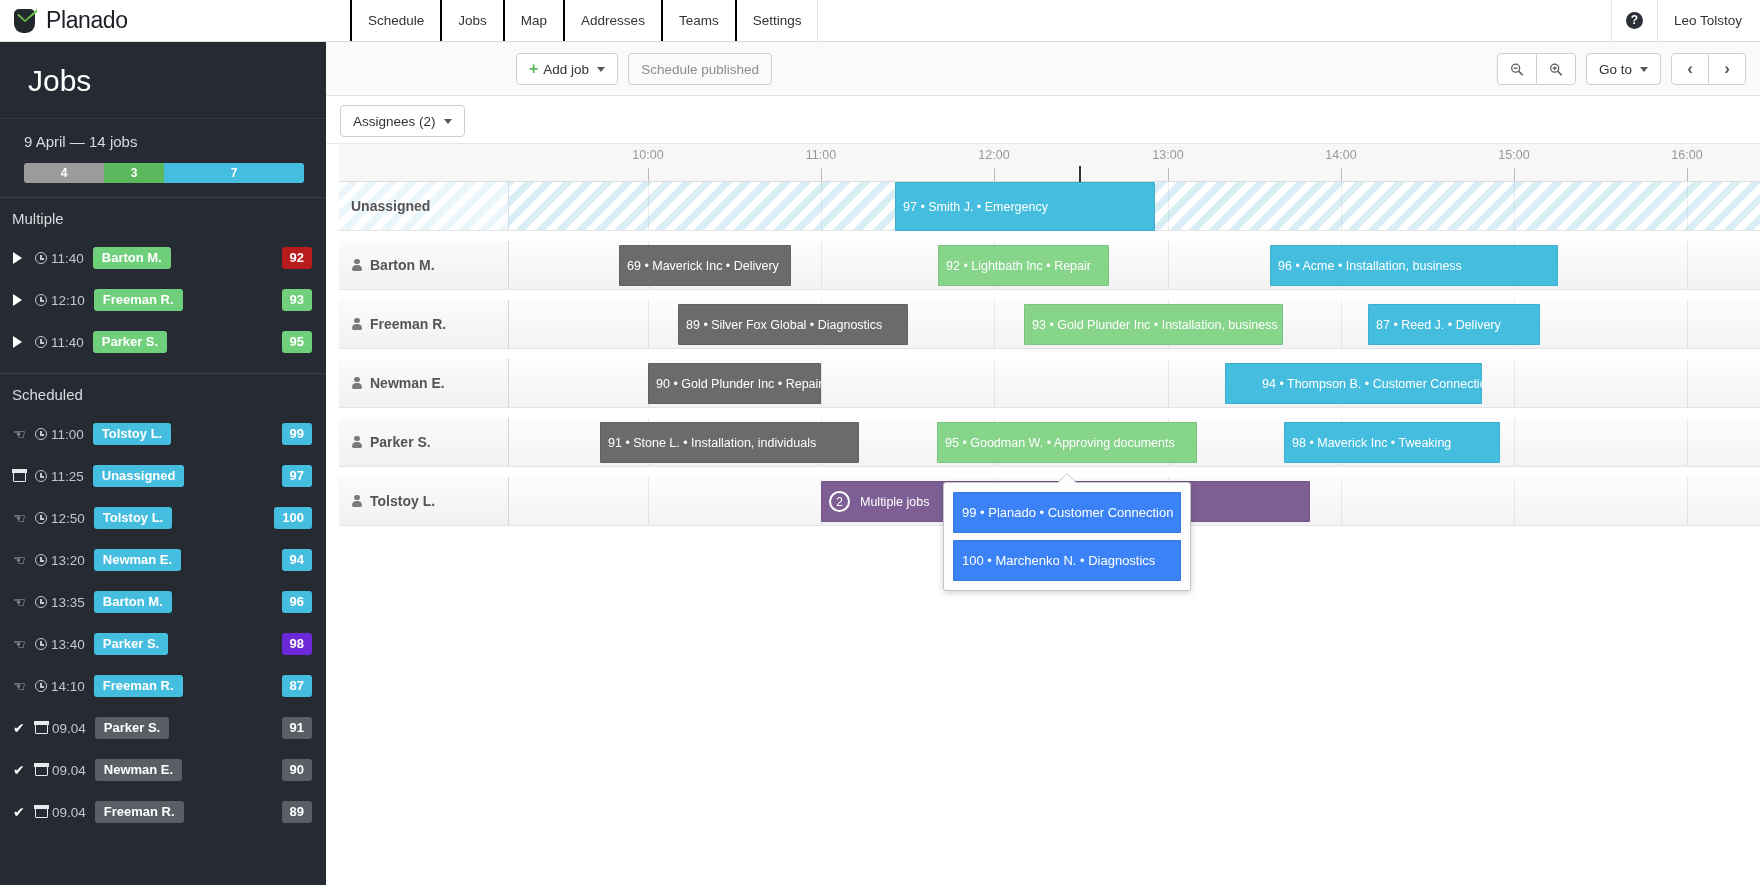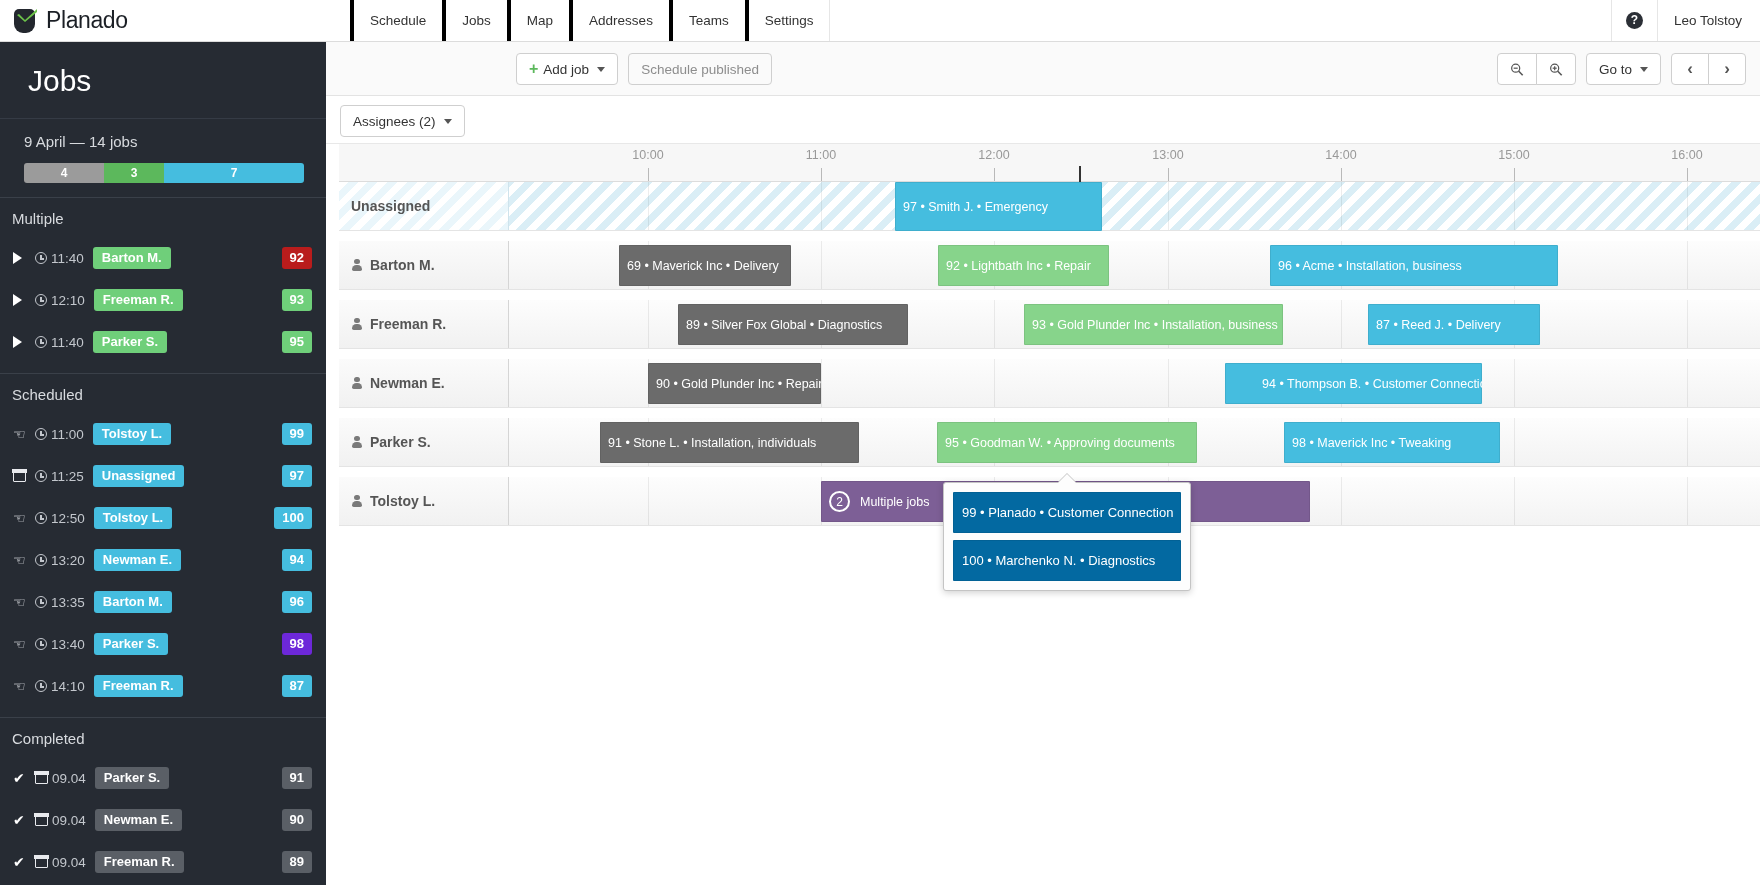--- a/index.html
+++ b/index.html
@@ -26,21 +26,21 @@
   }
   .brand-logo .check {
     position: absolute; left: 3px; top: 1px; width: 21px; height: 13px;
   }
   .brand-name {
     font-size: 23px; color: #1b1f25; letter-spacing: -0.4px; font-weight: 400;
   }
   .nav { display: flex; align-items: stretch; margin-left: 24px; }
   .nav-item {
     display: flex; align-items: center; padding: 0 16px; font-size: 13.5px;
-    color: #333; border-left: 4px solid #000000; cursor: pointer; white-space: nowrap;
+    color: #333; border-left: 2px solid #000000; cursor: pointer; white-space: nowrap;
   }
   .nav-item:last-child { border-right: 1px solid #e6e6e6; }
   .topbar-right {
     margin-left: auto; display: flex; align-items: stretch;
   }
   .help-btn {
     display: flex; align-items: center; justify-content: center; width: 46px;
     border-left: 1px solid #e6e6e6; cursor: pointer;
   }
   .help-circle {
@@ -219,21 +219,21 @@
     position: absolute; z-index: 20; background: #fdfdfd; border: 1px solid #c4c4c4;
     border-radius: 3px; box-shadow: 0 2px 7px rgba(0,0,0,0.18); padding: 9px;
   }
   .popup-arrow {
     position: absolute; top: -9px; left: 50%; margin-left: -9px; width: 0; height: 0;
     border-left: 9px solid transparent; border-right: 9px solid transparent;
     border-bottom: 9px solid #fdfdfd;
     filter: drop-shadow(0 -1px 0 #c4c4c4);
   }
   .popup-item {
-    height: 41px; background: #0369a1; color: #fff; font-size: 13px;
+    height: 41px; background: #3b82f6; color: #fff; font-size: 13px;
     display: flex; align-items: center; padding-left: 9px; margin-bottom: 7px;
     border-radius: 1px; cursor: pointer; white-space: nowrap;
     box-shadow: inset 0 0 0 1px rgba(0,0,0,0.07);
   }
   .popup-item:last-child { margin-bottom: 0; }
 </style>
 </head>
 <body>
 
 <div class="app">
@@ -380,21 +380,20 @@
           <span class="jr-icon">
             <span class="hand-ico">☜</span>
           </span>
           <span class="jr-time">
             <span class="clock"></span>
             <span>14:10</span>
           </span>
           <span class="pill" style="background:#45bddf">Freeman R.</span>
           <span class="jr-badge" style="background:#45bddf">87</span>
         </div>
-        <div class="group-head">Completed</div>
         <div class="job-row">
           <span class="jr-icon">
             <span class="check-ico">✔</span>
           </span>
           <span class="jr-time">
             <span class="cal-ico"></span>
             <span>09.04</span>
           </span>
           <span class="pill" style="background:#5a5f66">Parker S.</span>
           <span class="jr-badge" style="background:#5a5f66">91</span>
@@ -496,21 +495,21 @@
               <span>Unassigned</span>
             </div>
             <div class="lane">
               <div class="vline" style="left: 139px;"></div>
               <div class="vline" style="left: 312px;"></div>
               <div class="vline" style="left: 485px;"></div>
               <div class="vline" style="left: 659px;"></div>
               <div class="vline" style="left: 832px;"></div>
               <div class="vline" style="left: 1005px;"></div>
               <div class="vline" style="left: 1178px;"></div>
-              <div class="bar blue unassigned-bar" style="left: 386px; width: 207px;">
+              <div class="bar blue unassigned-bar" style="left: 386px; width: 260px;">
                 <span>97 • Smith J. • Emergency</span>
               </div>
             </div>
           </div>
           <div class="row spacer"></div>
           <div class="row">
             <div class="row-name">
               <span class="person-ico"></span>
               <span>Barton M.</span>
             </div>

